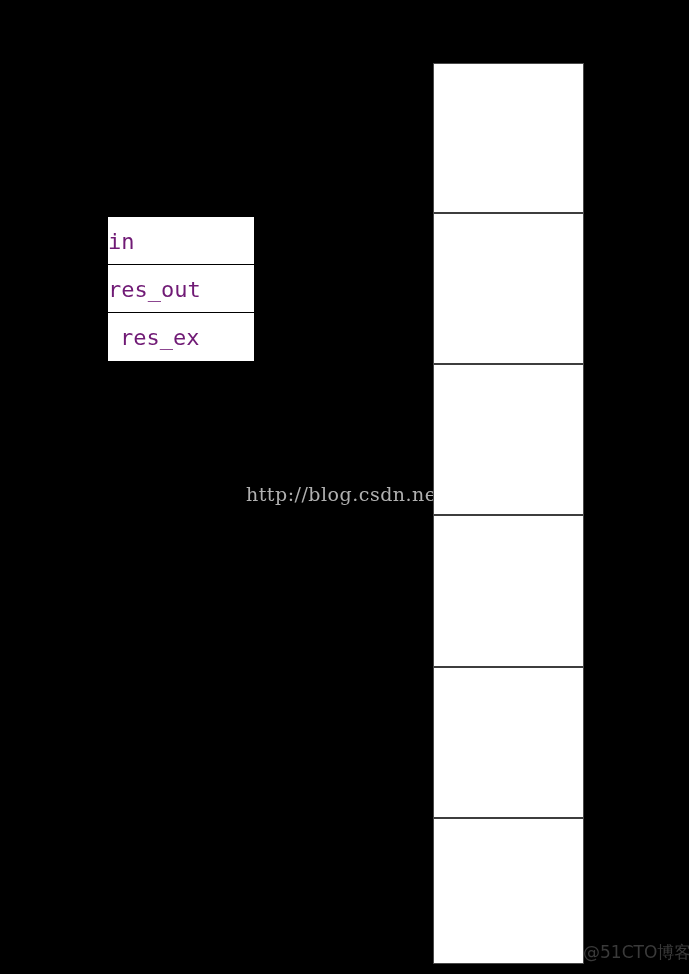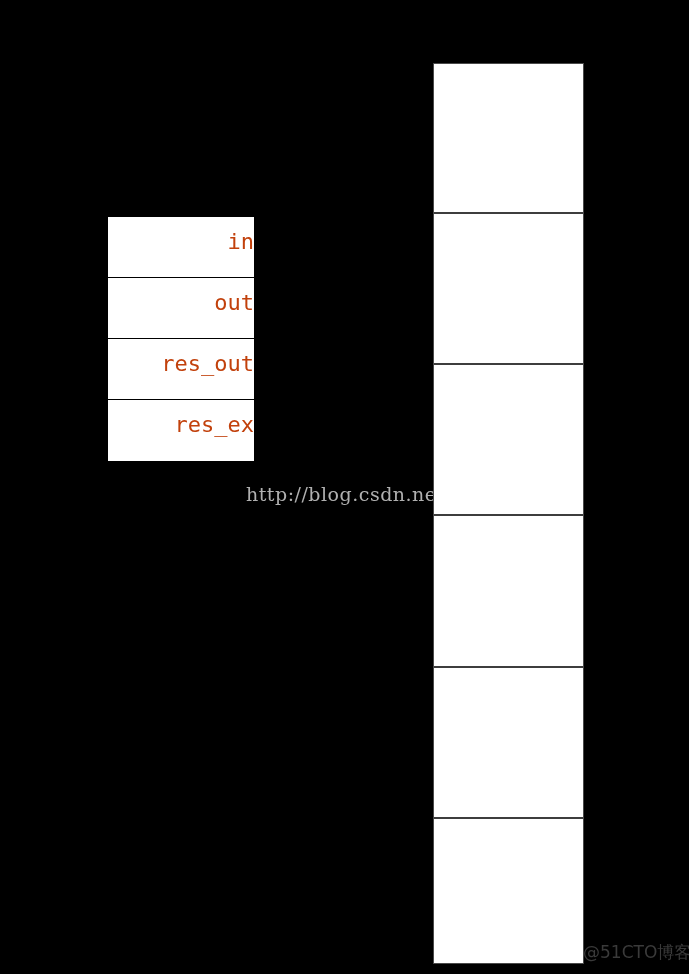--- a/index.html
+++ b/index.html
@@ -48,34 +48,35 @@
     position: absolute;
     left: 106px;
     top: 215px;
     width: 150px;
     border: 2px solid #000000;
     background: #ffffff;
     z-index: 4;
     box-sizing: border-box;
   }
   .left-row {
-    height: 61px;
+    height: 48px;
     line-height: 50px;
-    text-align: right;
-    color: #c2410c;
+    text-align: left;
+    color: #701a75;
     font-family: "DejaVu Sans Mono", "Liberation Mono", monospace;
     font-size: 22px;
     background: #ffffff;
     border-bottom: 1px solid #000000;
     box-sizing: border-box;
     overflow: hidden;
     white-space: nowrap;
   }
   .left-row:last-child {
     border-bottom: none;
+    margin-left: 12px;
   }
 
   
   .right-table {
     position: absolute;
     left: 433px;
     top: 63px;
     width: 151px;
     z-index: 3;
     box-sizing: border-box;
@@ -105,20 +106,19 @@
     <div class="right-cell" style="height:150px"></div>
     <div class="right-cell" style="height:151px"></div>
     <div class="right-cell" style="height:151px"></div>
     <div class="right-cell" style="height:152px"></div>
     <div class="right-cell" style="height:151px"></div>
     <div class="right-cell" style="height:145px"></div>
   </div>
 
   <div class="left-table">
     <div class="left-row">in</div>
-    <div class="left-row">out</div>
     <div class="left-row">res_out</div>
     <div class="left-row">res_ex</div>
   </div>
 
   <div class="wm-brand">@51CTO博客</div>
 
 </div>
 
 </body></html>

